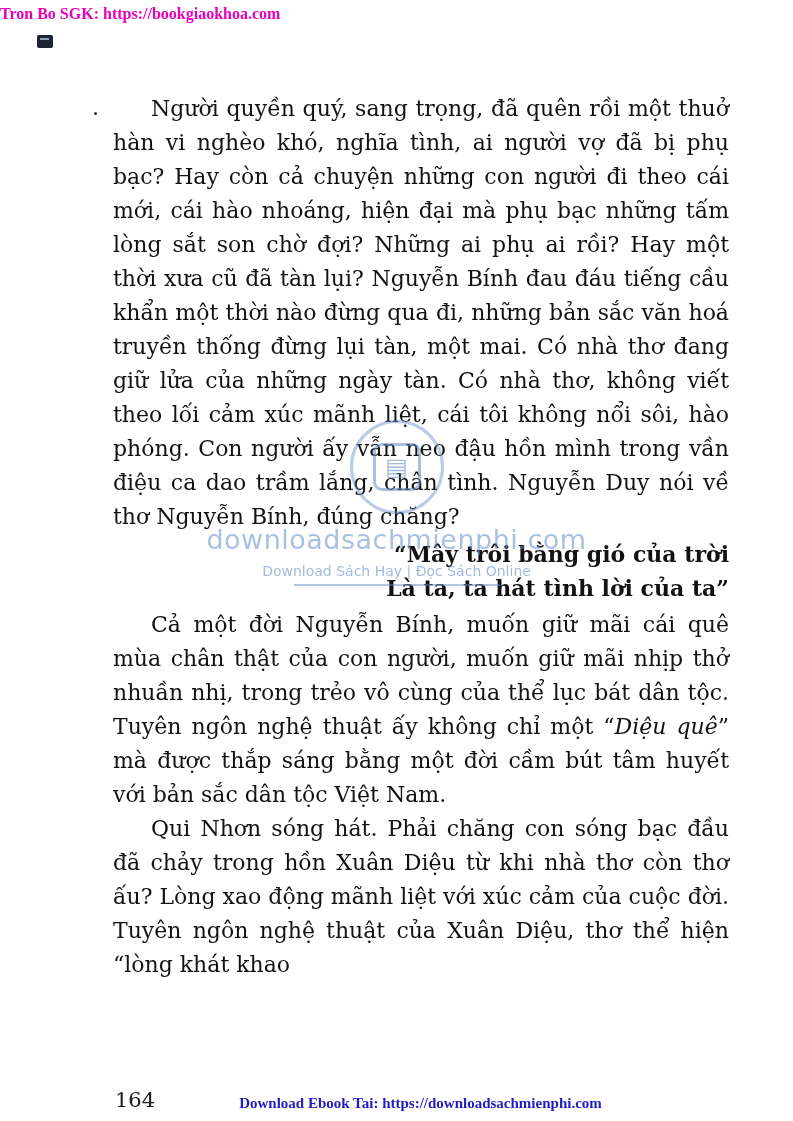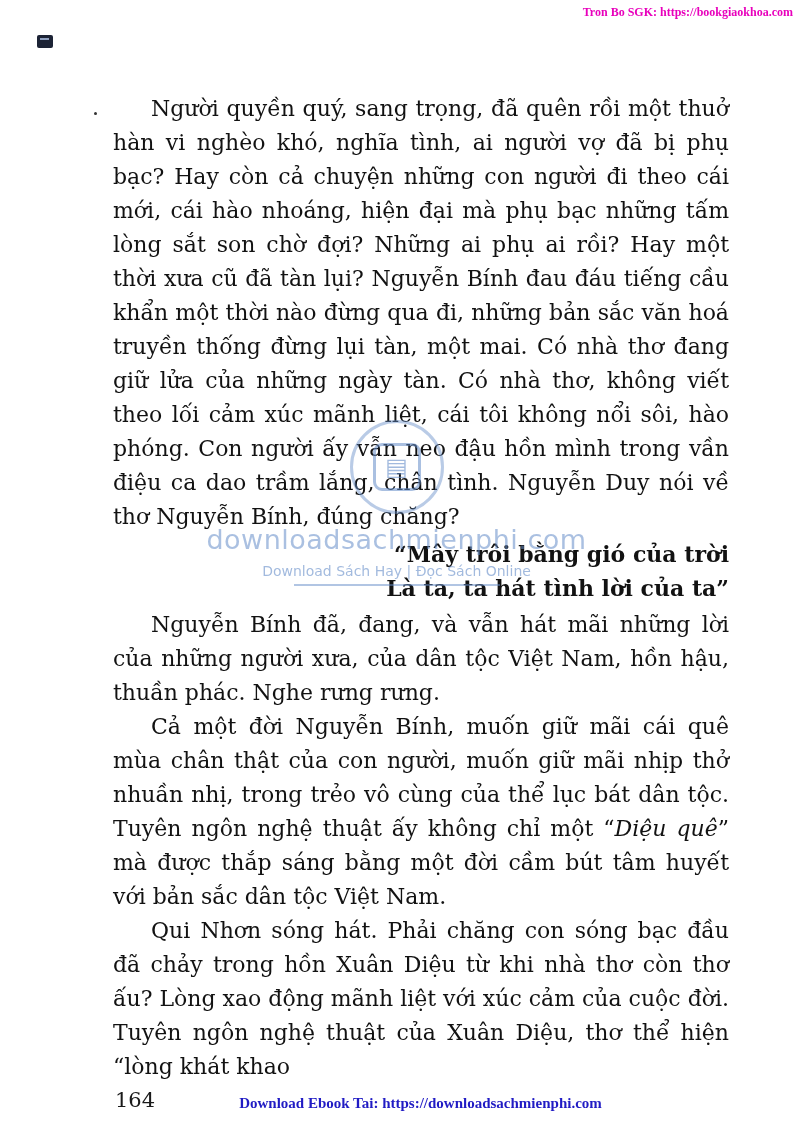--- a/index.html
+++ b/index.html
@@ -7,23 +7,23 @@
   body {
     position:relative;
     width:793px; height:1121px;
     overflow:hidden;
     font-family:"DejaVu Serif", serif;
     color:#141414;
   }
 
   .top-banner {
     position:absolute; top:5px; left:0; width:100%;
-    text-align:right;
+    text-align:left;
     font-family:"Liberation Serif", serif;
-    font-size:12px; font-weight:bold;
+    font-size:16px; font-weight:bold;
     color:#e800bc;
   }
   .top-banner a { color:inherit; text-decoration:none; }
 
   .stamp-icon {
     position:absolute; left:37px; top:35px;
     width:16px; height:13px;
     background:#1c2335;
     border-radius:2px;
   }
@@ -120,21 +120,20 @@
 
 <div class="page-body">
 
   <p class="para">Người quyền quý, sang trọng, đã quên rồi một thuở hàn vi nghèo khó, nghĩa tình, ai người vợ đã bị phụ bạc? Hay còn cả chuyện những con người đi theo cái mới, cái hào nhoáng, hiện đại mà phụ bạc những tấm lòng sắt son chờ đợi? Những ai phụ ai rồi? Hay một thời xưa cũ đã tàn lụi? Nguyễn Bính đau đáu tiếng cầu khẩn một thời nào đừng qua đi, những bản sắc văn hoá truyền thống đừng lụi tàn, một mai. Có nhà thơ đang giữ lửa của những ngày tàn. Có nhà thơ, không viết theo lối cảm xúc mãnh liệt, cái tôi không nổi sôi, hào phóng. Con người ấy vẫn neo đậu hồn mình trong vần điệu ca dao trầm lắng, chân tình. Nguyễn Duy nói về thơ Nguyễn Bính, đúng chăng?</p>
 
   <div class="quote-block">
     <p class="quote-line">“Mây trôi bằng gió của trời</p>
     <p class="quote-line">Là ta, ta hát tình lời của ta”</p>
   </div>
 
-  <p class="para">Nguyễn Bính đã, đang, và vẫn hát mãi những lời của những người xưa, của dân tộc Việt Nam, hồn hậu, thuần phác. Nghe rưng rưng.</p>
 
 
   <p class="para"><span>Cả một đời Nguyễn Bính, muốn giữ mãi cái quê mùa chân thật của con người, muốn giữ mãi nhịp thở nhuần nhị, trong trẻo vô cùng của thể lục bát dân tộc. Tuyên ngôn nghệ thuật ấy không chỉ một “</span><i>Diệu quê</i><span>” mà được thắp sáng bằng một đời cầm bút tâm huyết với bản sắc dân tộc Việt Nam.</span></p>
 
   <p class="para">Qui Nhơn sóng hát. Phải chăng con sóng bạc đầu đã chảy trong hồn Xuân Diệu từ khi nhà thơ còn thơ ấu? Lòng xao động mãnh liệt với xúc cảm của cuộc đời. Tuyên ngôn nghệ thuật của Xuân Diệu, thơ thể hiện “lòng khát khao</p>
 
 </div>
 
 <div class="watermark">
   <div class="wm-circle">

